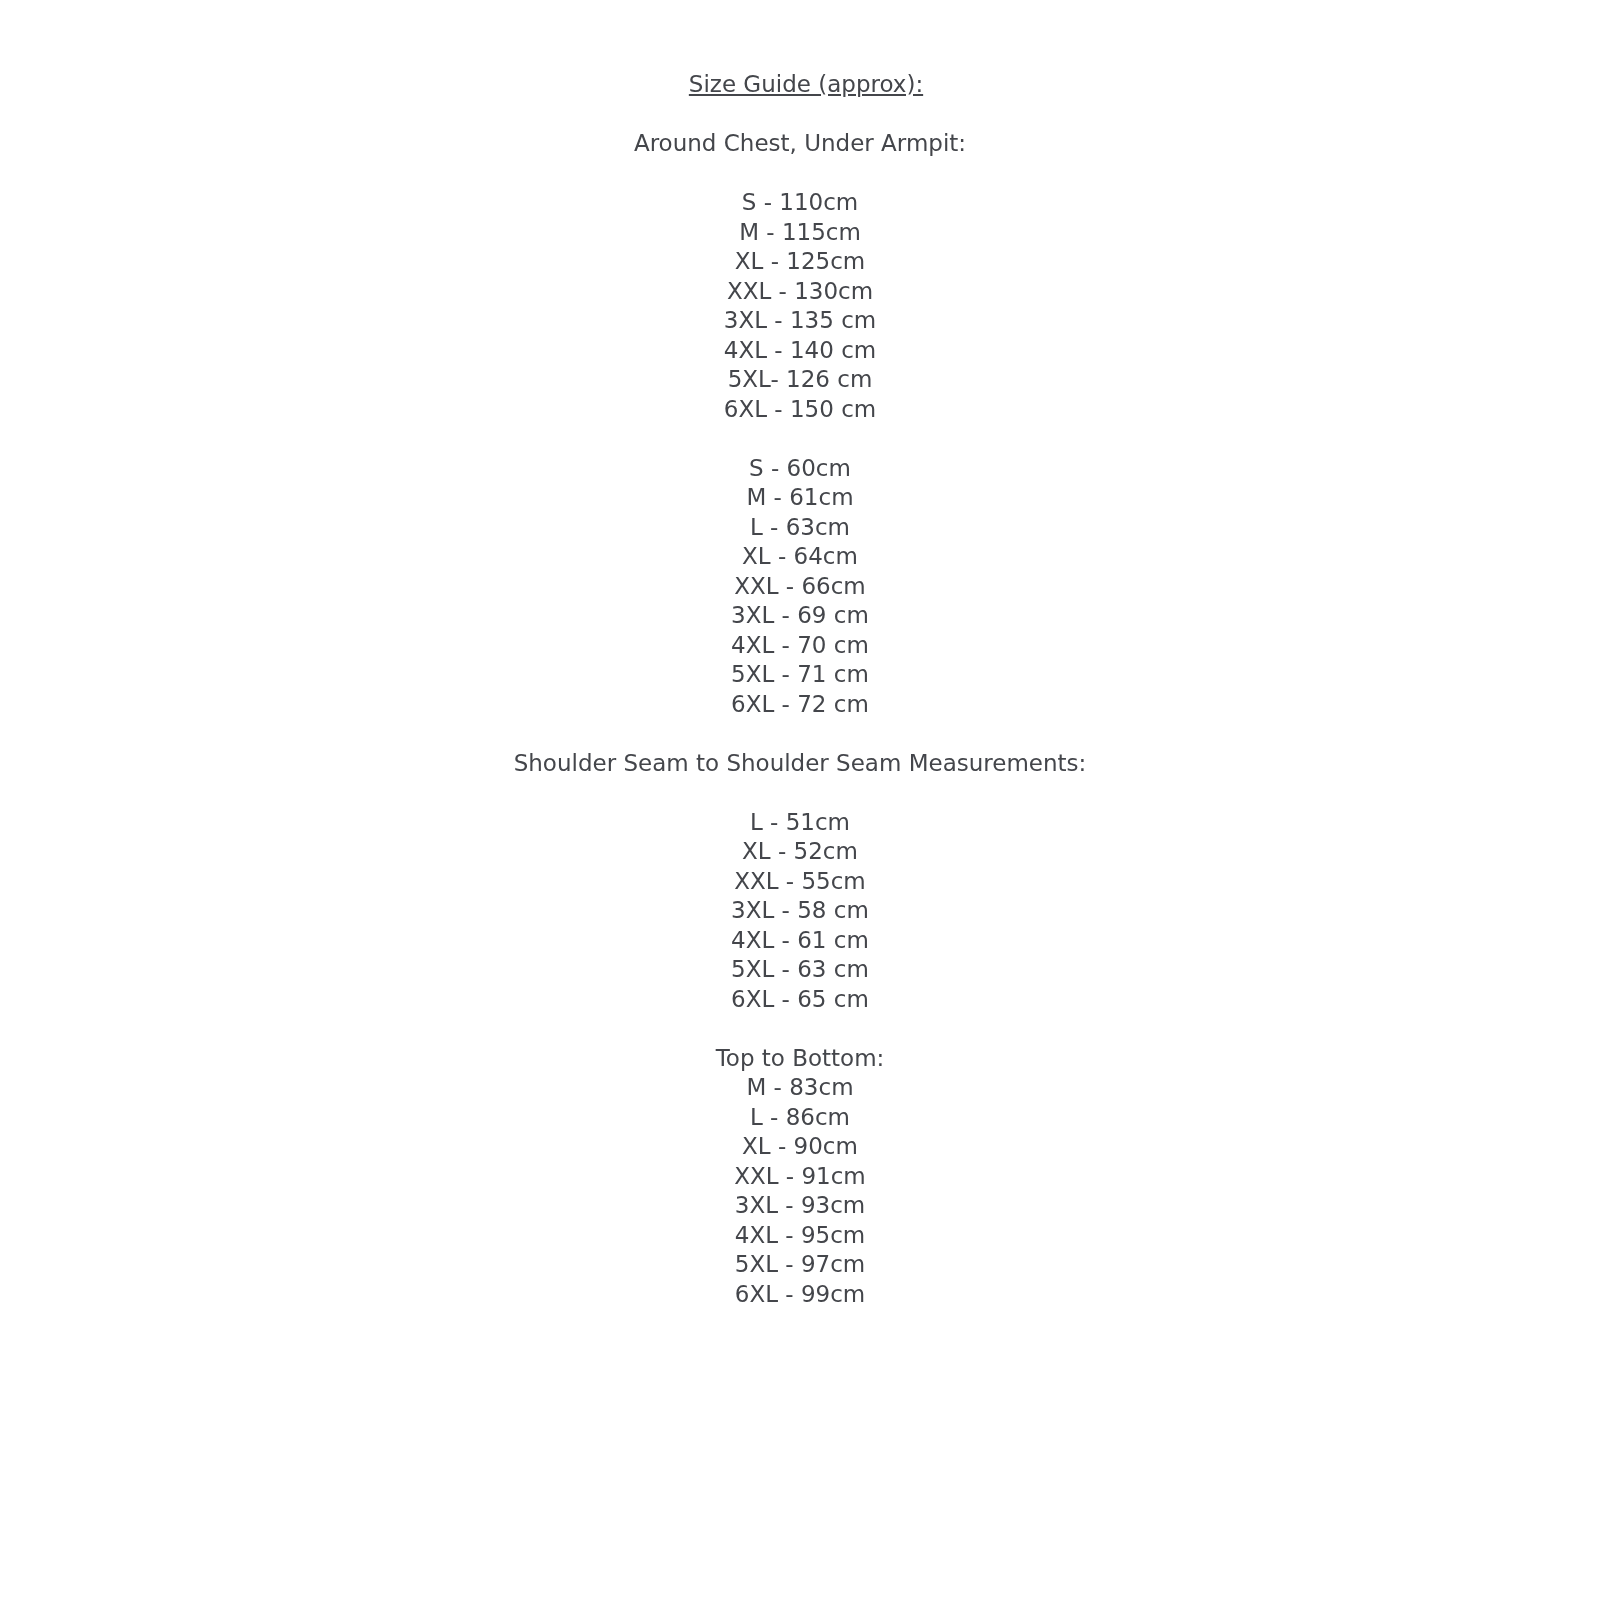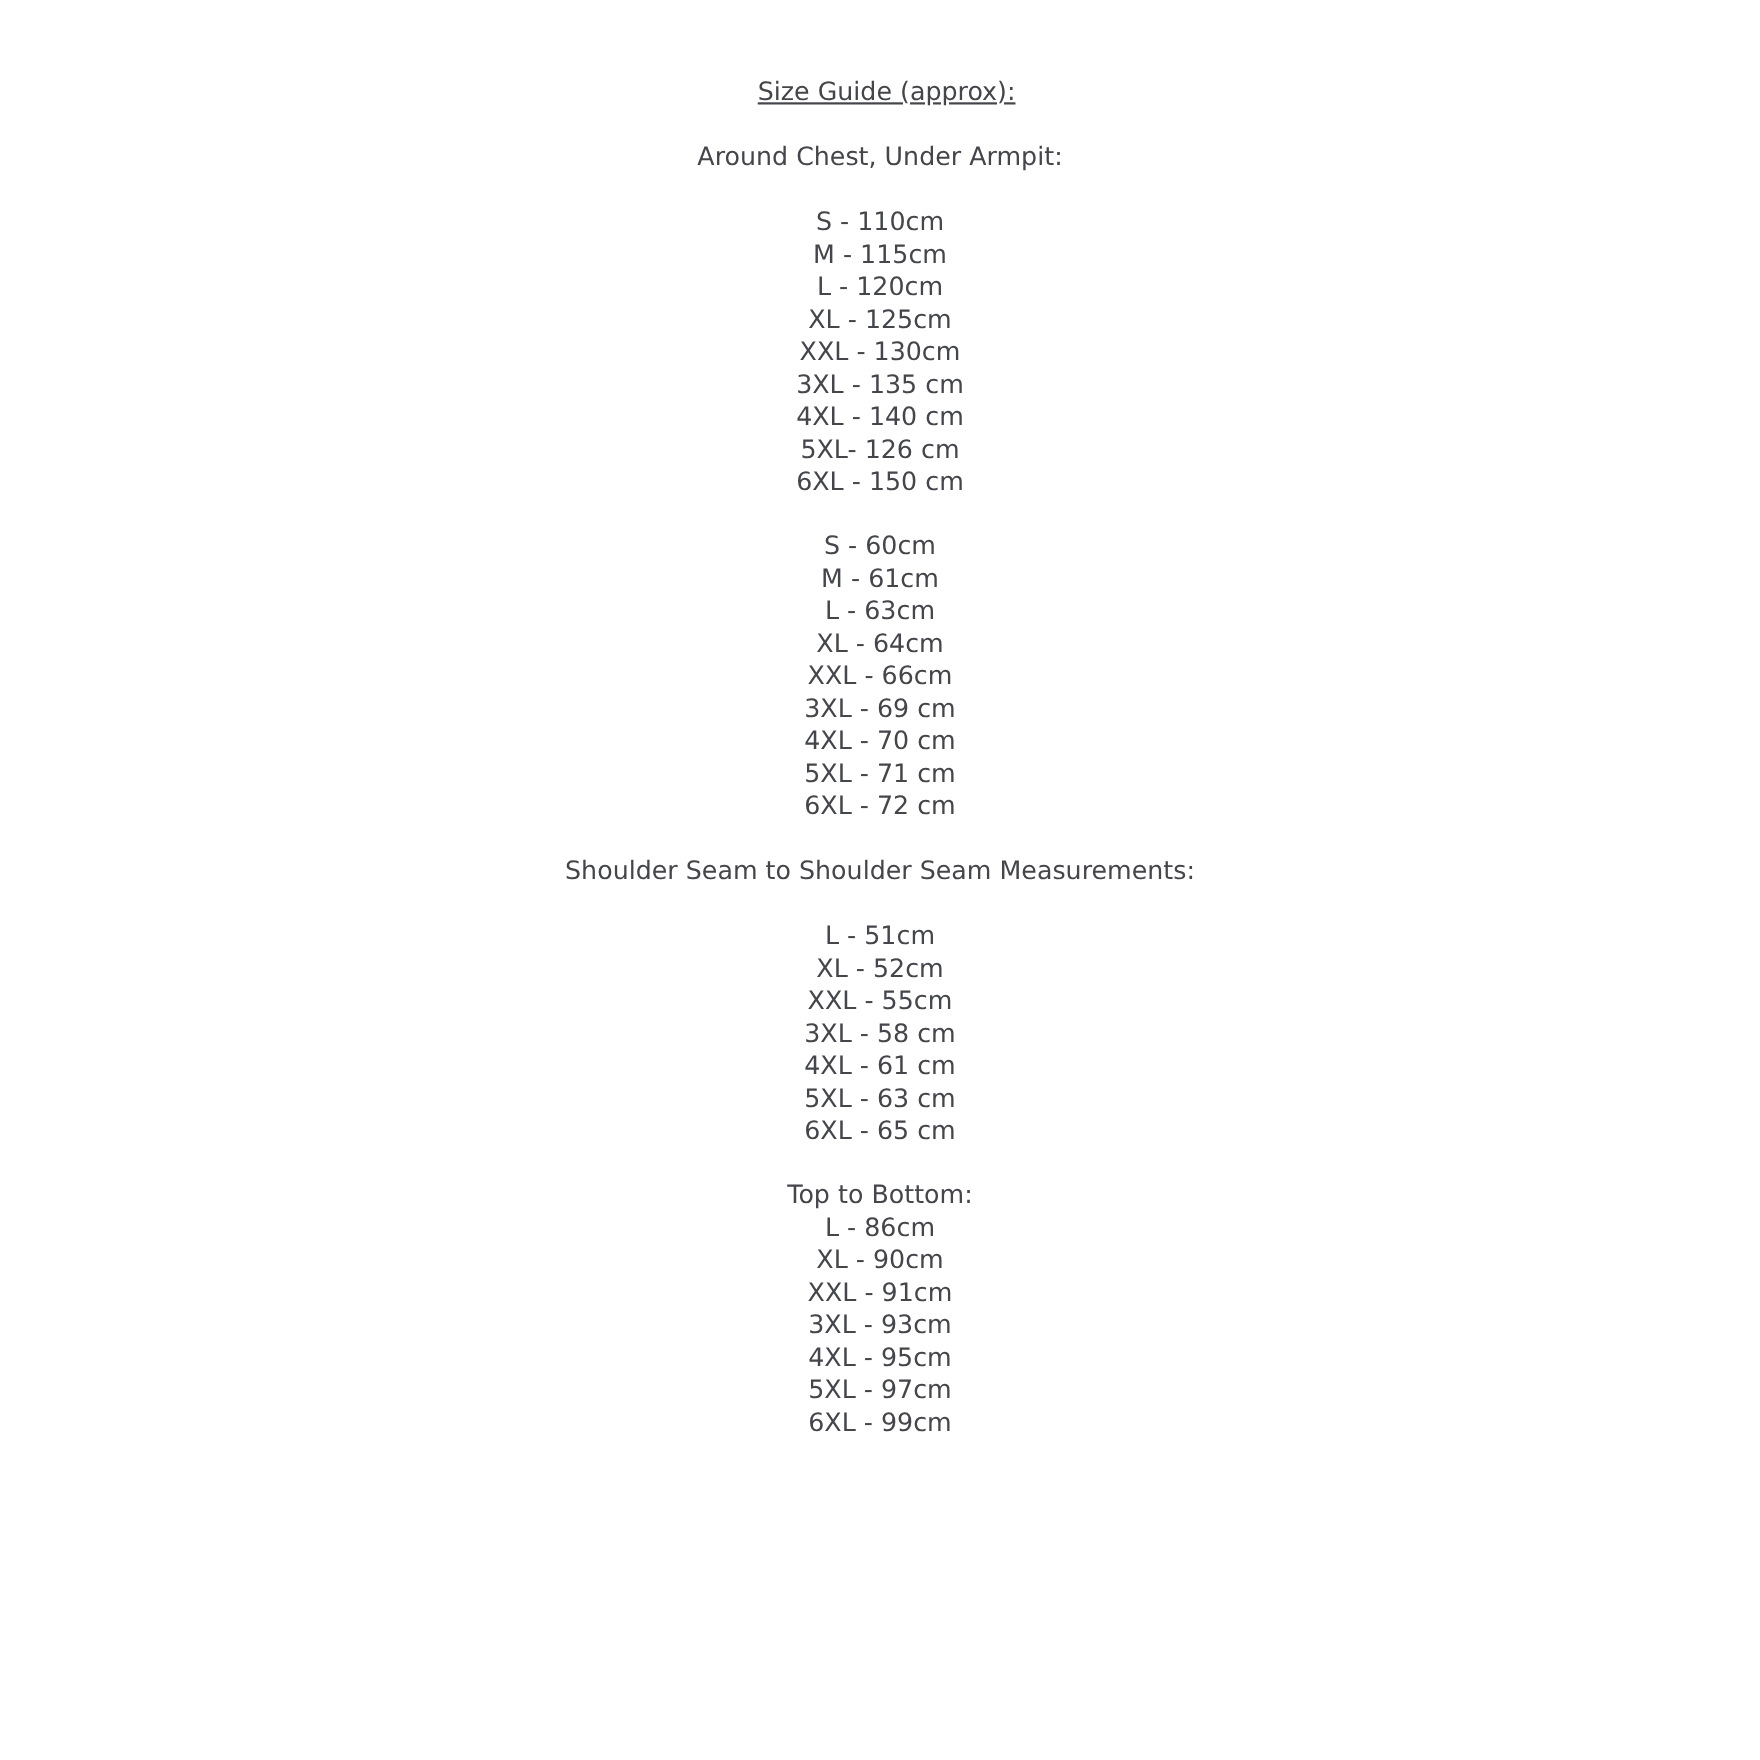--- a/index.html
+++ b/index.html
@@ -39,21 +39,20 @@
   <div class="line title">Size Guide (approx):</div>
 
   <div class="spacer"></div>
 
   <section>
     <div class="line">Around Chest, Under Armpit:</div>
     <div class="spacer"></div>
     <div class="list">
         <div class="line">S - 110cm</div>
         <div class="line">M - 115cm</div>
-        <div class="line">L - 120cm</div>
         <div class="line">XL - 125cm</div>
         <div class="line">XXL - 130cm</div>
         <div class="line">3XL - 135 cm</div>
         <div class="line">4XL - 140 cm</div>
         <div class="line">5XL- 126 cm</div>
         <div class="line">6XL - 150 cm</div>
       </div>
   </section>
 
   <div class="spacer"></div>
@@ -86,20 +85,21 @@
         <div class="line">5XL - 63 cm</div>
         <div class="line">6XL - 65 cm</div>
       </div>
   </section>
 
   <div class="spacer"></div>
 
   <section>
     <div class="line">Top to Bottom:</div>
     <div class="list">
+        <div class="line">M - 83cm</div>
         <div class="line">L - 86cm</div>
         <div class="line">XL - 90cm</div>
         <div class="line">XXL - 91cm</div>
         <div class="line">3XL - 93cm</div>
         <div class="line">4XL - 95cm</div>
         <div class="line">5XL - 97cm</div>
         <div class="line">6XL - 99cm</div>
       </div>
   </section>
 

